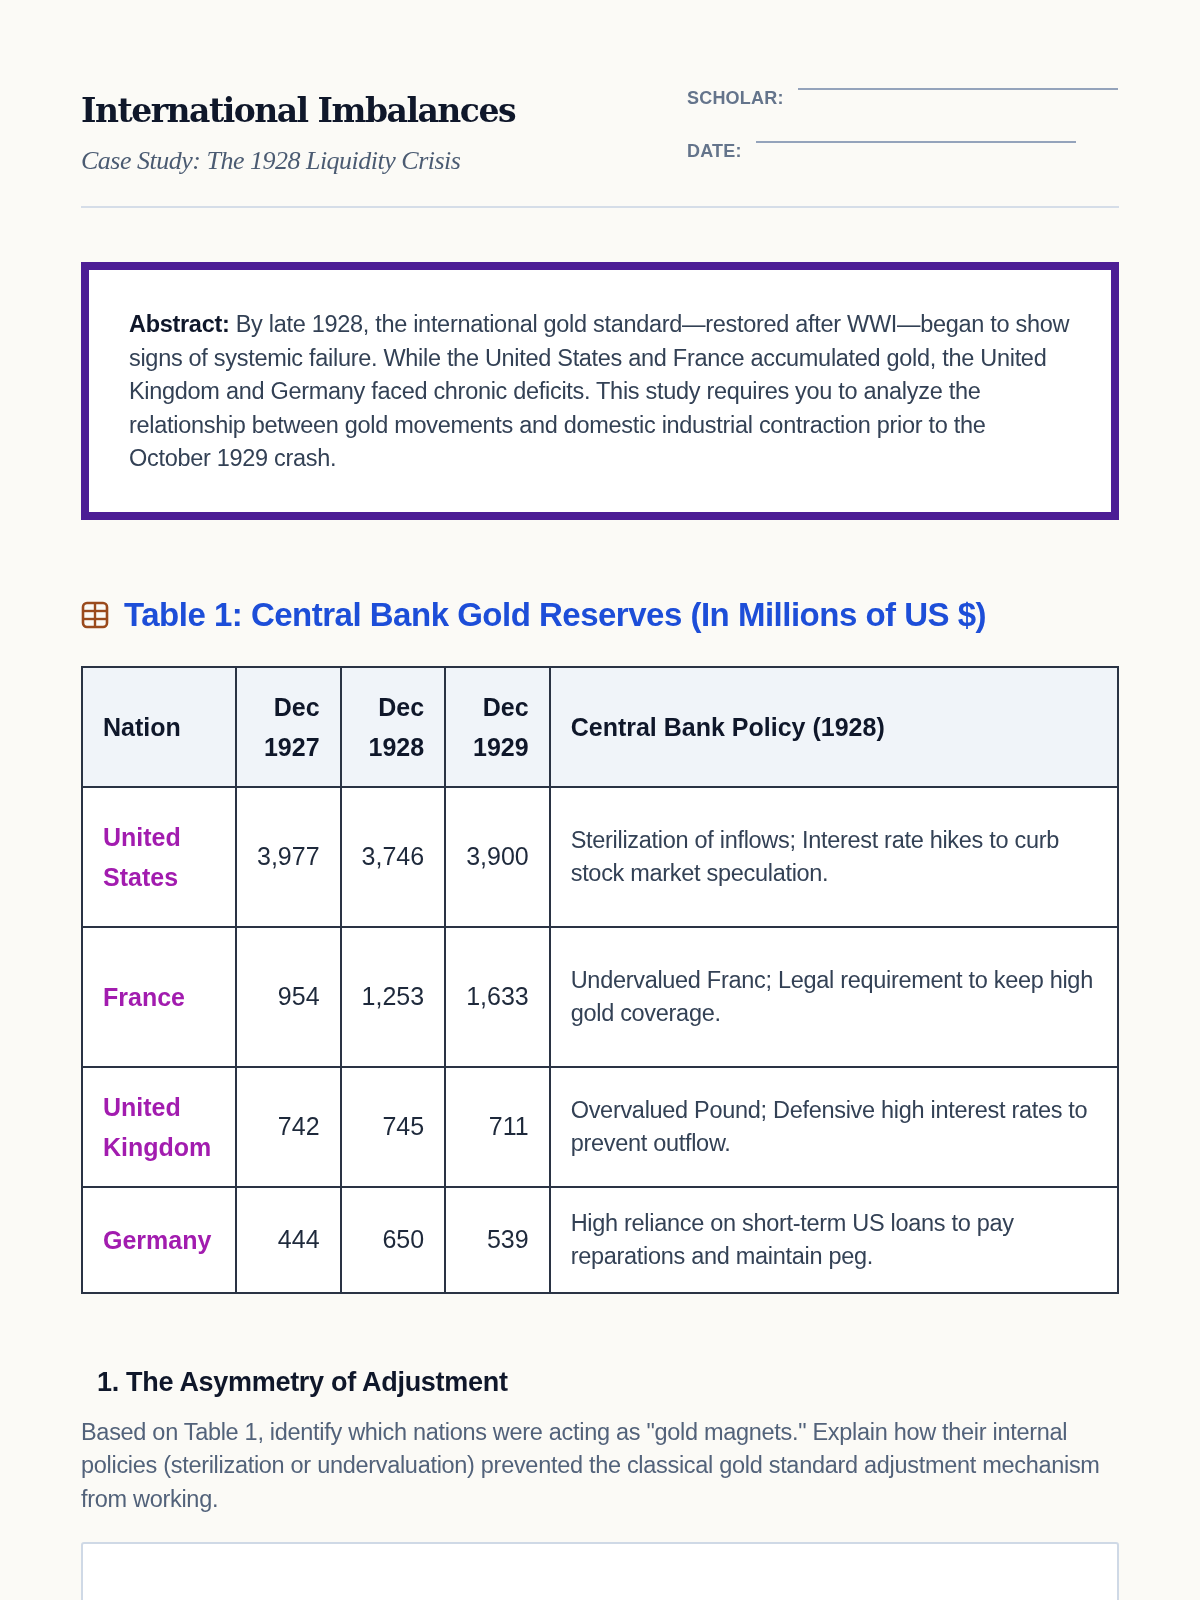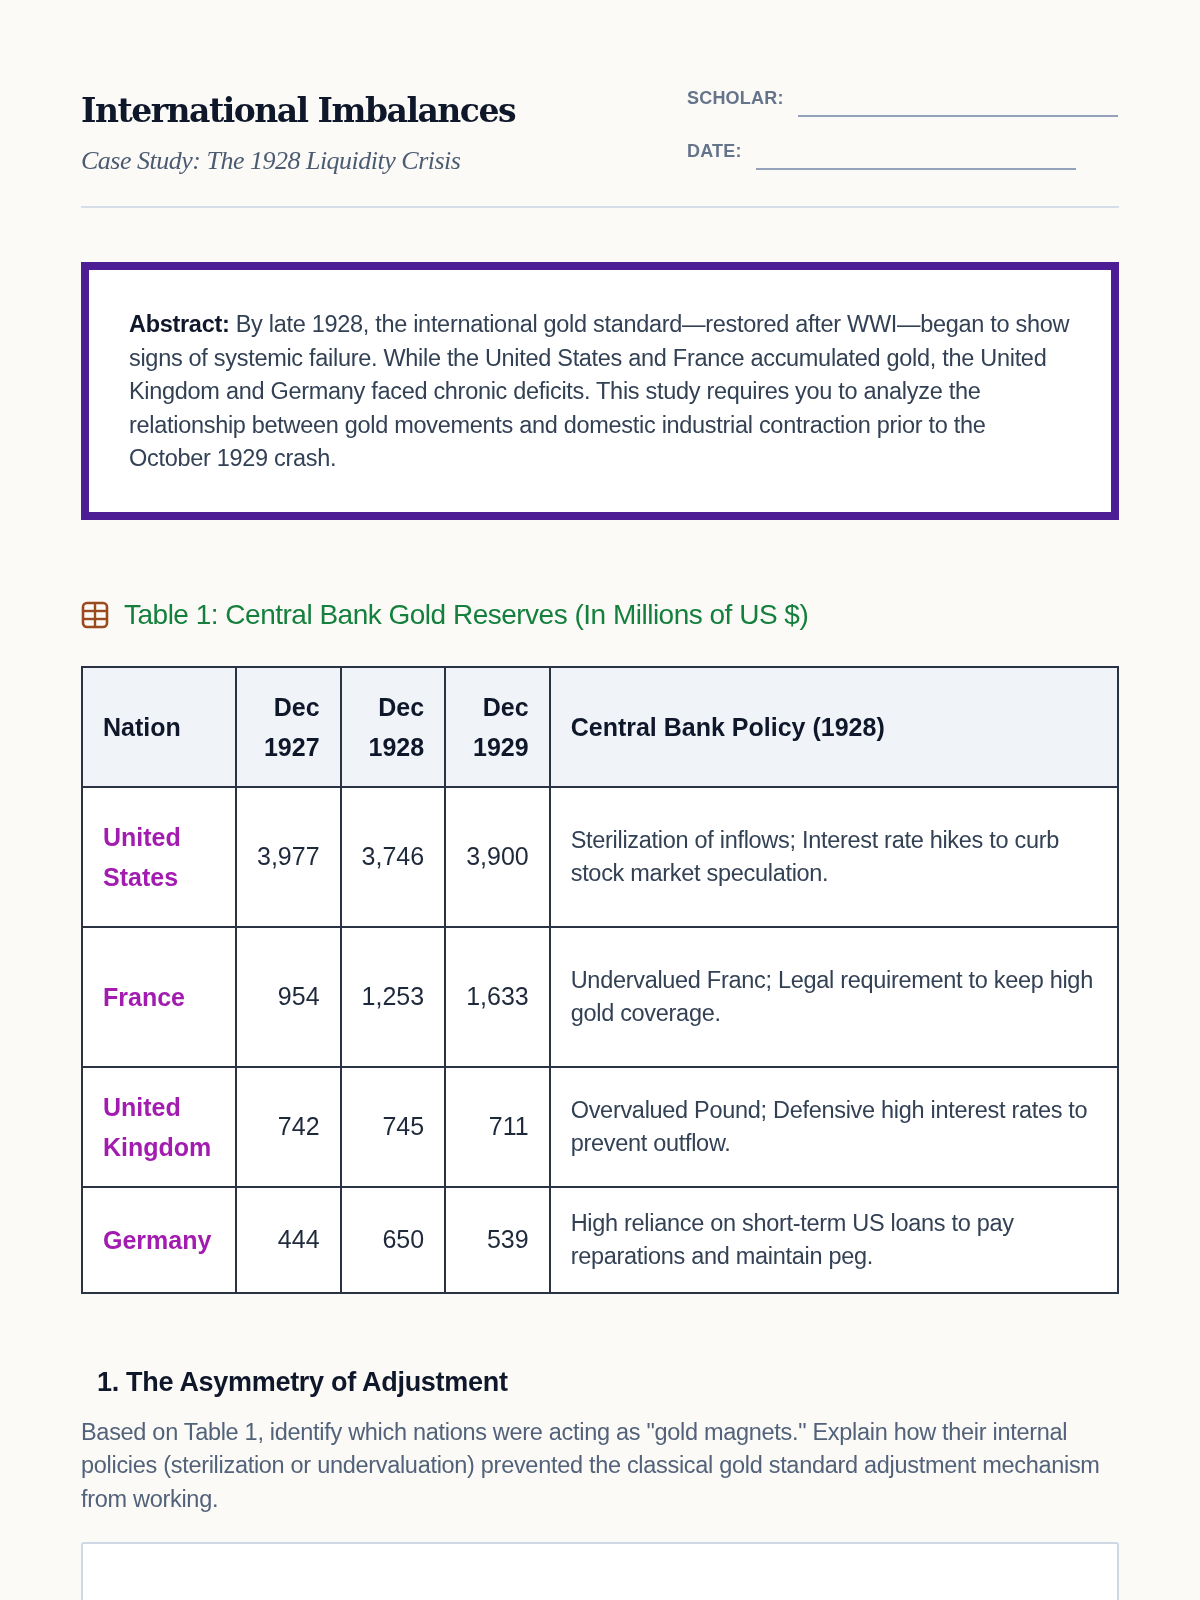--- a/index.html
+++ b/index.html
@@ -43,21 +43,20 @@
     font-style: italic;
     font-size: 26px;
     color: #4b5b72;
     letter-spacing: -0.5px;
     line-height: 34px;
     white-space: nowrap;
   }
   .meta-row {
     position: absolute;
     display: flex;
-    align-items: flex-end;
   }
   .meta-label {
     font-family: "Liberation Sans", sans-serif;
     font-weight: bold;
     font-size: 18px;
     color: #64748b;
     letter-spacing: 0.2px;
   }
   .meta-line {
     display: block;
@@ -92,23 +91,23 @@
     margin-top: 70px;
     height: 50px;
   }
   .table-icon {
     width: 28px;
     height: 28px;
     margin-right: 15px;
     display: inline-block;
   }
   .table-title {
-    font-size: 28px;
-    font-weight: normal;
-    color: #15803d;
+    font-size: 33px;
+    font-weight: bold;
+    color: #1d4ed8;
     letter-spacing: -0.5px;
   }
   table.reserves {
     margin-top: 26px;
     width: 100%;
     border-collapse: collapse;
     background: #ffffff;
     font-size: 25px;
     color: #1e293b;
   }

